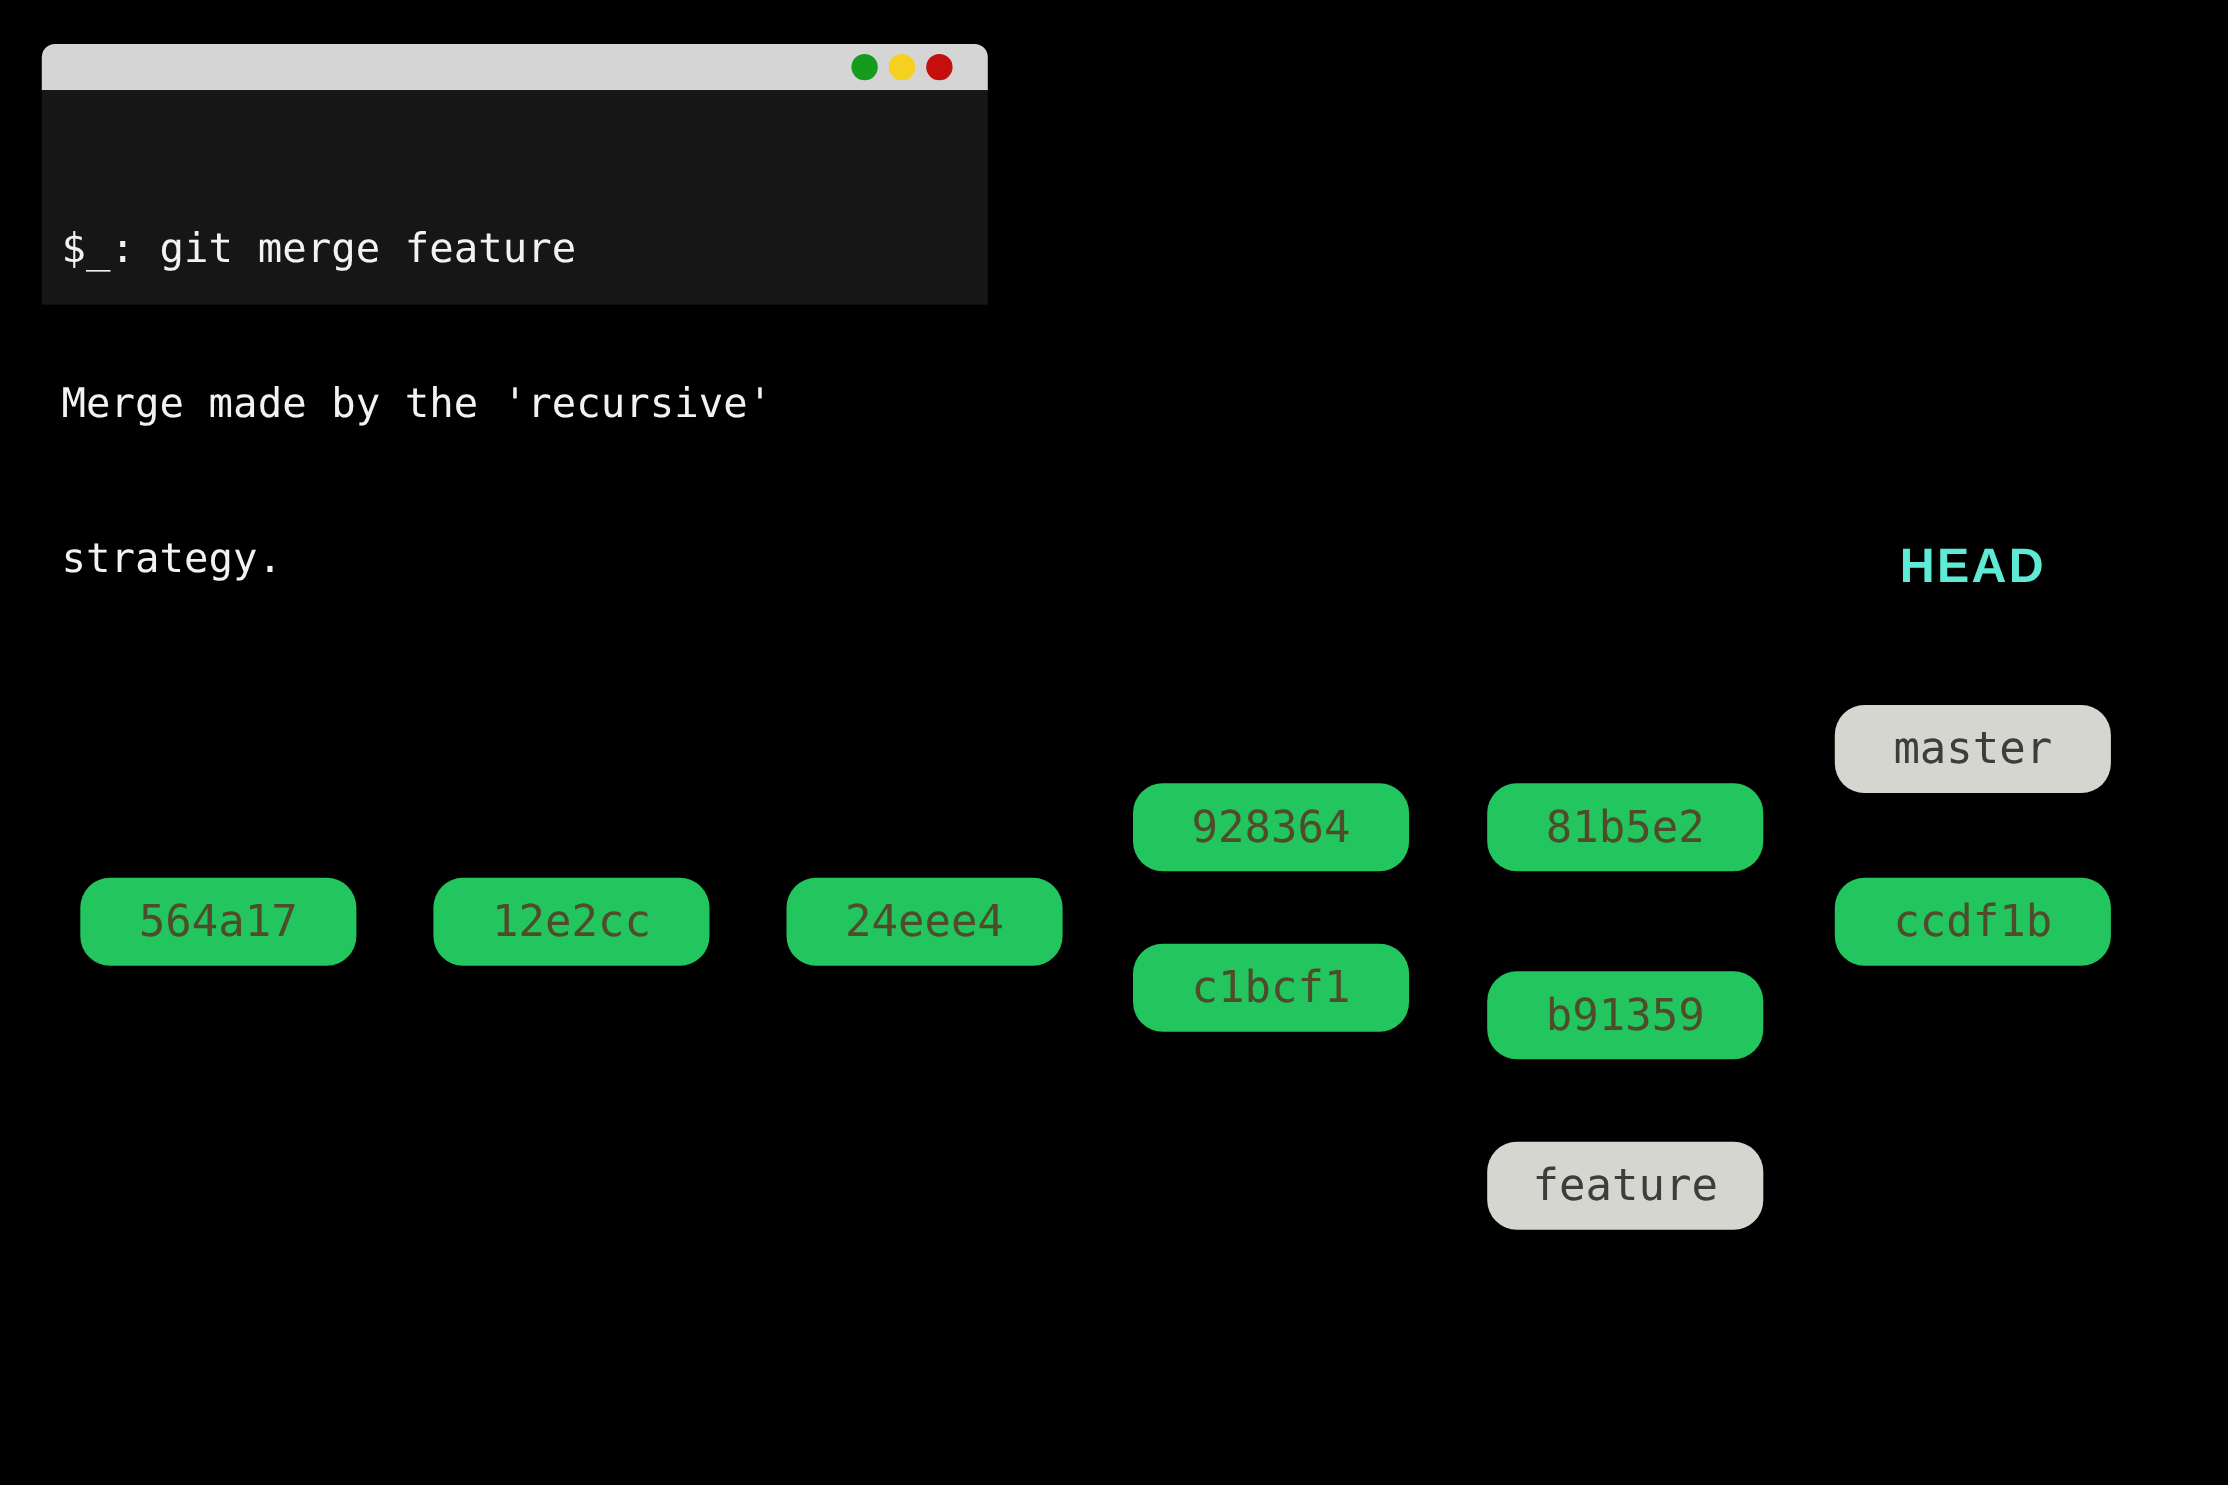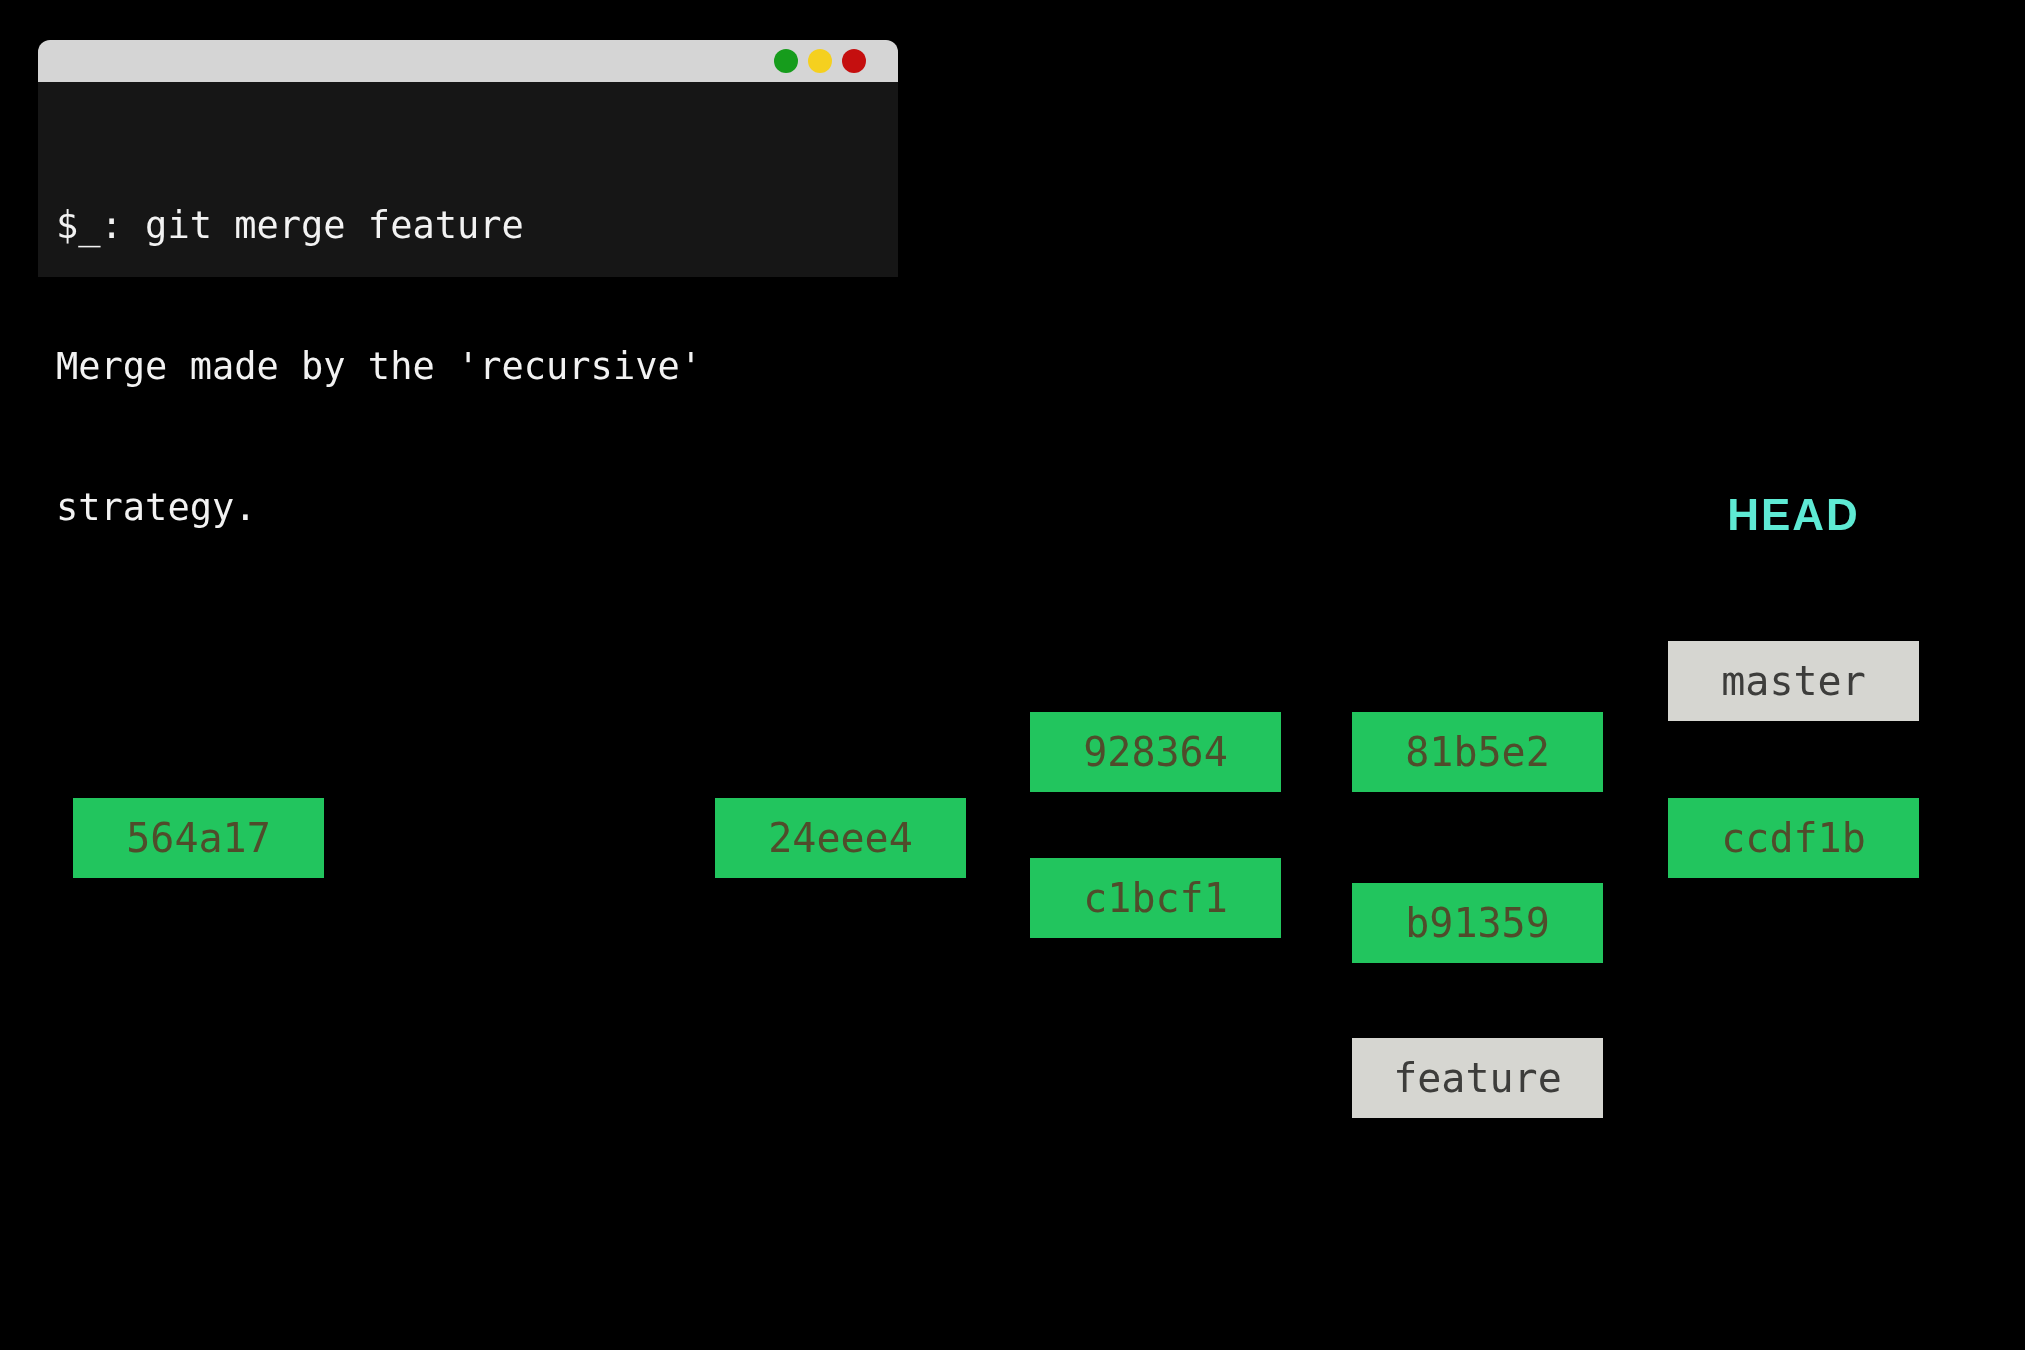--- a/index.html
+++ b/index.html
@@ -59,20 +59,21 @@
   }
   .node {
     position: absolute;
     width: 251px;
     height: 80px;
     display: flex;
     align-items: center;
     justify-content: center;
     font-size: 40px;
     font-family: "DejaVu Sans Mono", monospace;
+    border-radius: 27px;
   }
   .node.commit {
     background: #22c55e;
     color: #504c2b;
   }
   .node.branch {
     background: #d6d6d1;
     color: #3d3d3b;
   }
   .head-label {
@@ -100,20 +101,21 @@
   <div class="terminal-body">
     <div>$_: git merge feature</div>
     <div>Merge made by the 'recursive'</div>
     <div>strategy.</div>
   </div>
 </div>
 
 <div class="git-graph">
   <div class="head-label">HEAD</div>
 <div class="node commit" style="left: 73px; top: 798px;">564a17</div>
+    <div class="node commit" style="left: 394px; top: 798px;">12e2cc</div>
     <div class="node commit" style="left: 715px; top: 798px;">24eee4</div>
     <div class="node commit" style="left: 1030px; top: 712px;">928364</div>
     <div class="node commit" style="left: 1030px; top: 858px;">c1bcf1</div>
     <div class="node commit" style="left: 1352px; top: 712px;">81b5e2</div>
     <div class="node commit" style="left: 1352px; top: 883px;">b91359</div>
     <div class="node commit" style="left: 1668px; top: 798px;">ccdf1b</div>
     <div class="node branch" style="left: 1668px; top: 641px;">master</div>
     <div class="node branch" style="left: 1352px; top: 1038px;">feature</div>
   </div>
 

